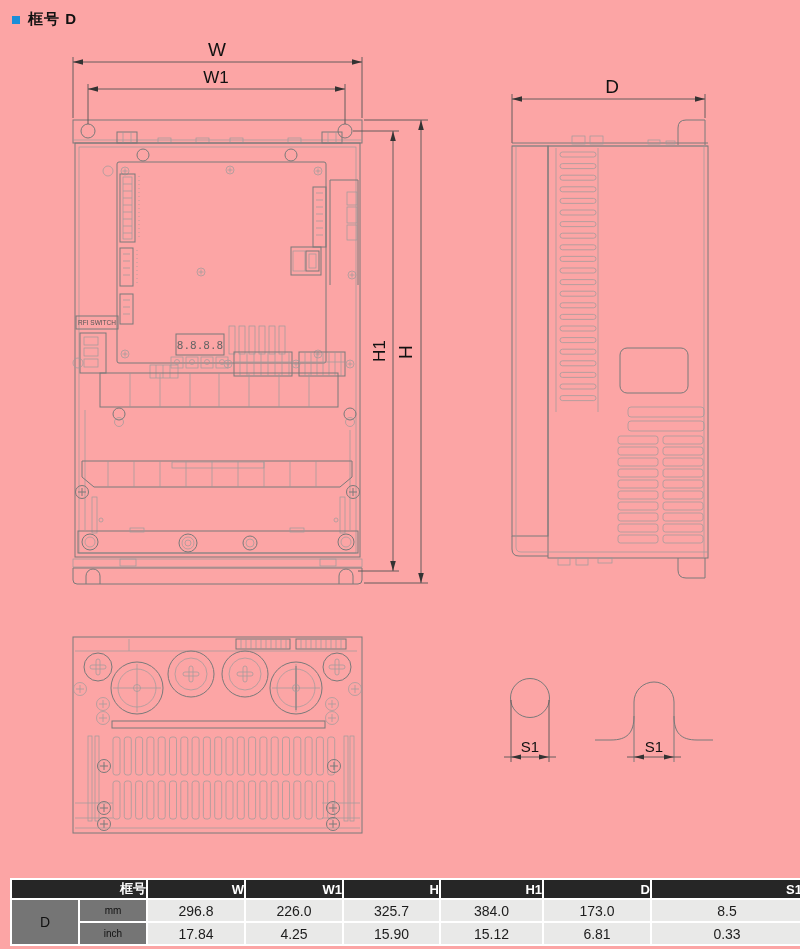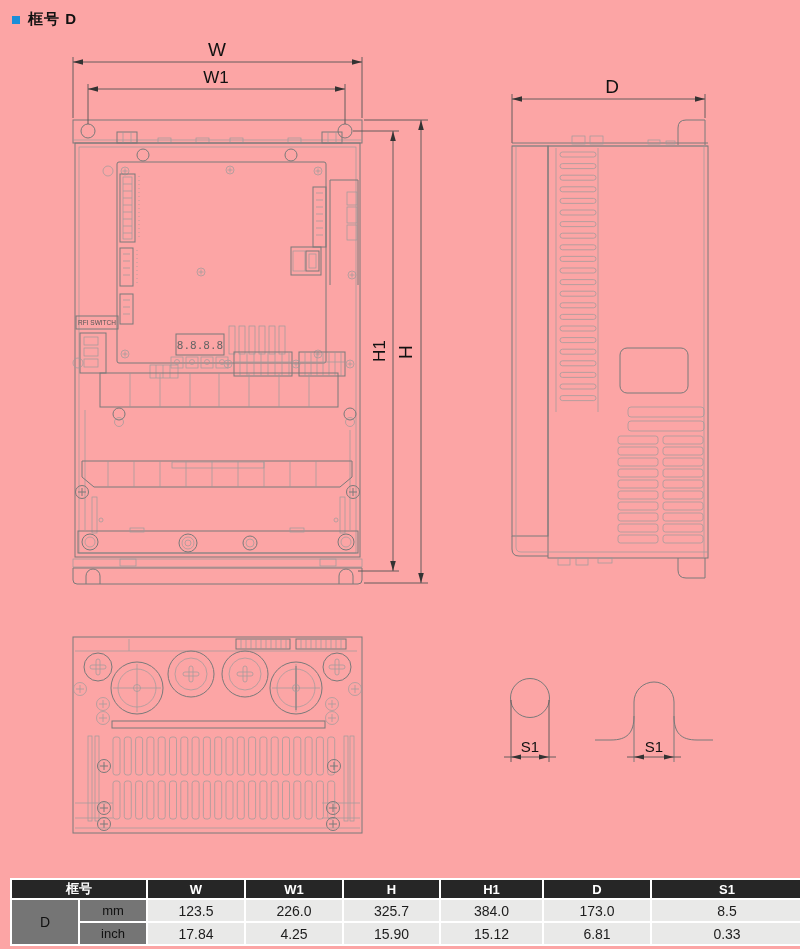--- a/index.html
+++ b/index.html
@@ -17,22 +17,22 @@
   .dimtext{font-size:19px;}
   .dimtext-sm{font-size:17px;}
   .dimtext-s1{font-size:15px;}
   .microtext{font-size:6.5px;fill:#555;}
   .segtext{font-size:11px;font-family:"DejaVu Sans Mono",monospace;fill:#666;}
 
   #dimtable{position:absolute;left:10px;top:878px;width:790px;
             border-collapse:separate;border-spacing:2px;background:#fff;table-layout:fixed;}
   #dimtable th,#dimtable td{padding:0;text-align:center;vertical-align:middle;
             font-family:"Liberation Sans",sans-serif;}
-  #dimtable thead th{background:#262626;color:#fff;font-size:13px;font-weight:bold;height:17px;}
-  #dimtable .graycell{background:#757575;color:#111;font-size:13px;height:21px;}
+  #dimtable thead th{background:#262626;color:#fff;font-size:13px;font-weight:bold;height:17px;text-align:right;}
+  #dimtable .graycell{background:#757575;color:#111;font-size:10px;height:21px;}
   #dimtable .framecell{background:#757575;color:#111;font-size:14px;}
   #dimtable .datacell{background:#e9e9e8;color:#1c1c1c;font-size:14px;height:21px;}
 </style>
 </head>
 <body>
 
 <div id="stage">
 
   <div class="title-row">
     <span class="bullet"></span>
@@ -482,21 +482,21 @@
         <th>H</th>
         <th>H1</th>
         <th>D</th>
         <th>S1</th>
       </tr>
     </thead>
     <tbody>
       <tr>
         <td rowspan="2" class="framecell">D</td>
         <td class="graycell">mm</td>
-        <td class="datacell">123.5</td>
+        <td class="datacell">296.8</td>
         <td class="datacell">226.0</td>
         <td class="datacell">325.7</td>
         <td class="datacell">384.0</td>
         <td class="datacell">173.0</td>
         <td class="datacell">8.5</td>
       </tr>
       <tr>
         <td class="graycell">inch</td>
         <td class="datacell">17.84</td>
         <td class="datacell">4.25</td>

